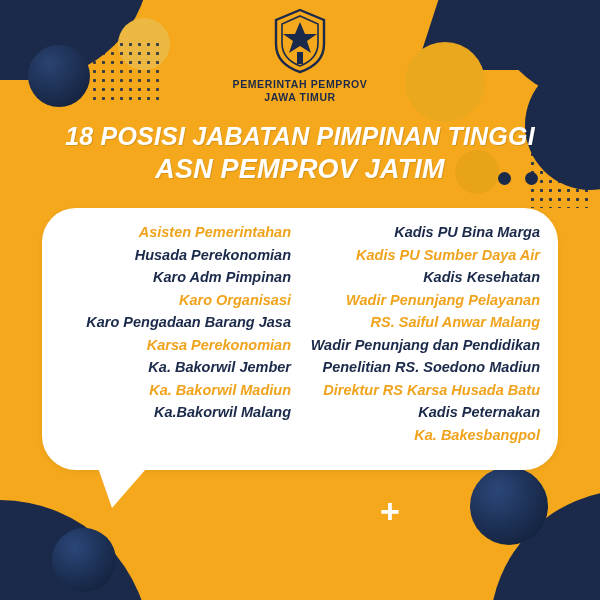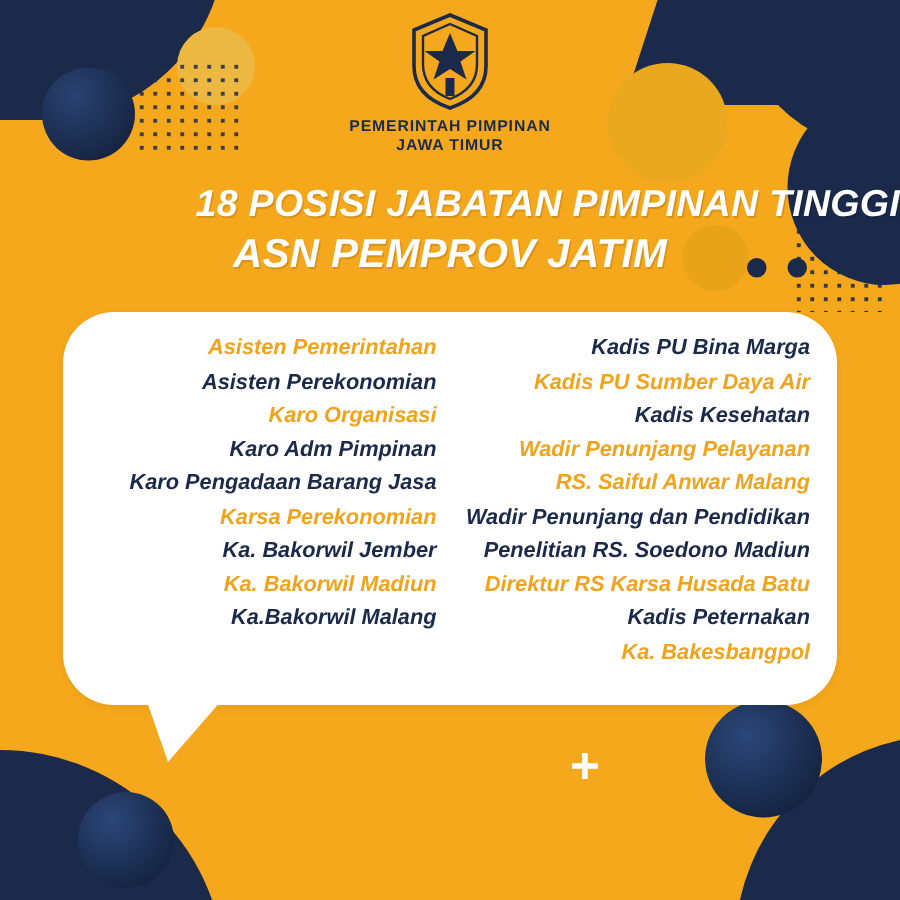--- a/index.html
+++ b/index.html
@@ -153,21 +153,20 @@
     z-index: 6;
   }
   .title-1 {
     color: #ffffff;
     font-size: 25px;
     font-weight: bold;
     font-style: italic;
     letter-spacing: .2px;
     text-shadow: 1px 1px 0 rgba(0,0,0,.12);
     line-height: 1.1;
-    text-align: right;
   }
   .title-2 {
     margin-top: 4px;
     color: #ffffff;
     font-size: 27px;
     font-weight: bold;
     font-style: italic;
     letter-spacing: .2px;
     text-shadow: 1px 1px 0 rgba(0,0,0,.12);
     line-height: 1.1;
@@ -250,39 +249,39 @@
   <div class="shape plus">+</div>
 
   <div class="logo-wrap">
     <svg class="logo" viewBox="0 0 56 66">
       <path d="M28 2 L52 12 L52 36 Q52 56 28 64 Q4 56 4 36 L4 12 Z" fill="none" stroke="#1b2a4a" stroke-width="2.4"></path>
       <path d="M28 8 L46 16 L46 35 Q46 51 28 58 Q10 51 10 35 L10 16 Z" fill="none" stroke="#1b2a4a" stroke-width="1.6"></path>
       <path d="M28 14 L33 26 L45 26 L35 33 L39 45 L28 38 L17 45 L21 33 L11 26 L23 26 Z" fill="#1b2a4a"></path>
       <rect x="25" y="44" width="6" height="12" fill="#1b2a4a"></rect>
     </svg>
     <div class="gov-line">
-      <div>PEMERINTAH PIMPINAN</div>
+      <div>PEMERINTAH PEMPROV</div>
       <div>JAWA TIMUR</div>
     </div>
   </div>
 
   <div class="title-block">
     <div class="title-1">18 POSISI JABATAN PIMPINAN TINGGI</div>
     <div class="title-2">ASN PEMPROV JATIM</div>
   </div>
 
   <div class="bubble"></div>
   <div class="bubble-tail"></div>
 
   <div class="cols">
     <div class="col col-left" id="left-col">
         <div class="entry c-orange">Asisten Pemerintahan</div>
-        <div class="entry c-navy">Asisten Perekonomian</div>
+        <div class="entry c-navy">Husada Perekonomian</div>
+        <div class="entry c-navy">Karo Adm Pimpinan</div>
         <div class="entry c-orange">Karo Organisasi</div>
-        <div class="entry c-navy">Karo Adm Pimpinan</div>
         <div class="entry c-navy">Karo Pengadaan Barang Jasa</div>
         <div class="entry c-orange">Karsa Perekonomian</div>
         <div class="entry c-navy">Ka. Bakorwil Jember</div>
         <div class="entry c-orange">Ka. Bakorwil Madiun</div>
         <div class="entry c-navy">Ka.Bakorwil Malang</div>
       </div>
     <div class="col col-right" id="right-col">
         <div class="entry c-navy">Kadis PU Bina Marga</div>
         <div class="entry c-orange">Kadis PU Sumber Daya Air</div>
         <div class="entry c-navy">Kadis Kesehatan</div>

